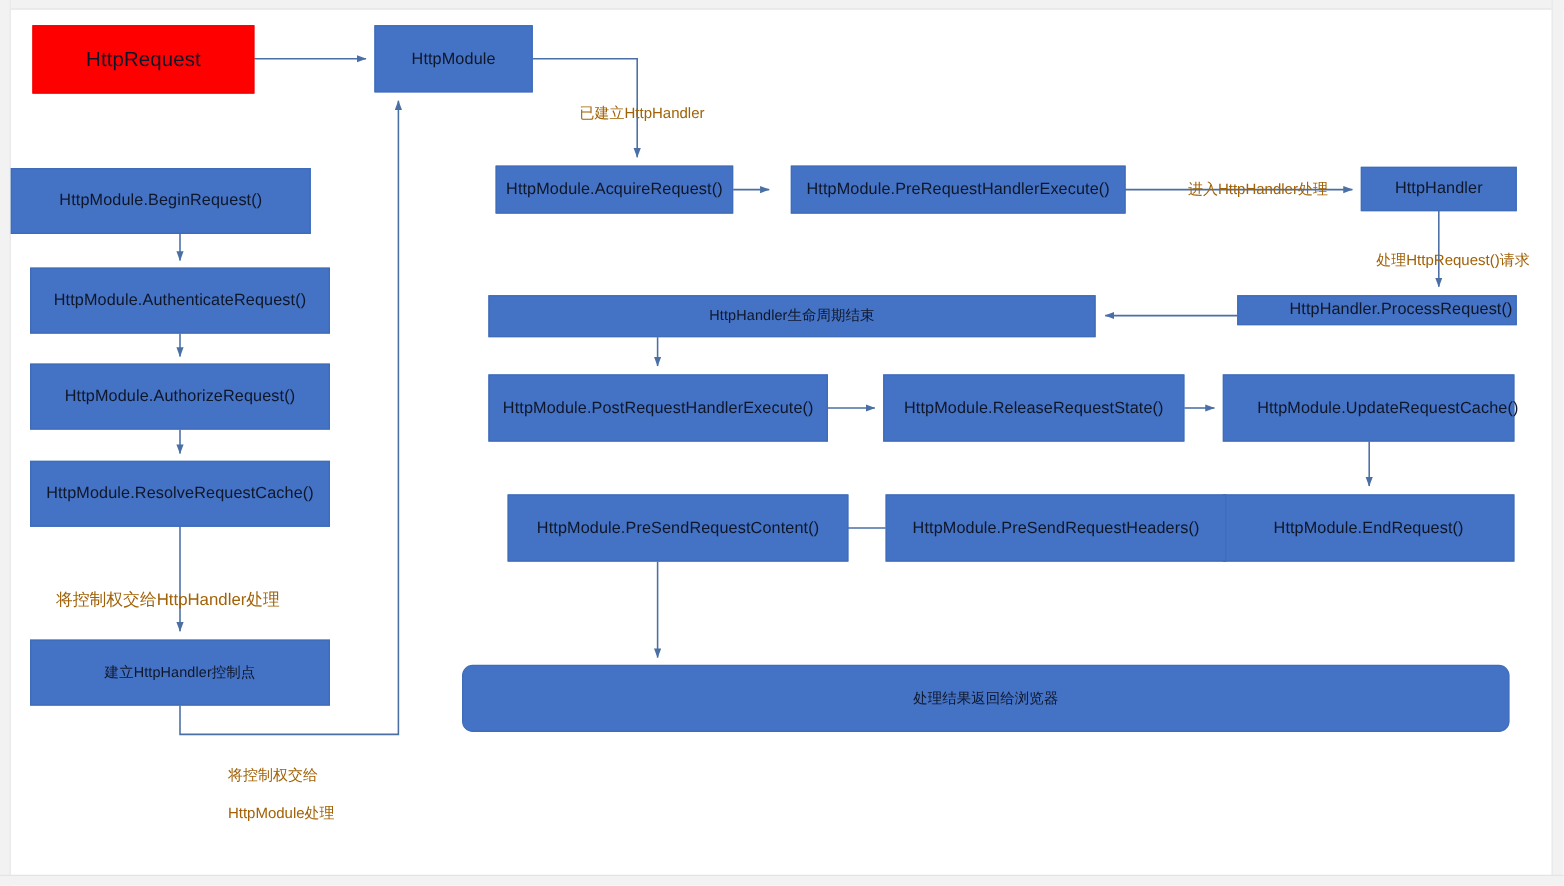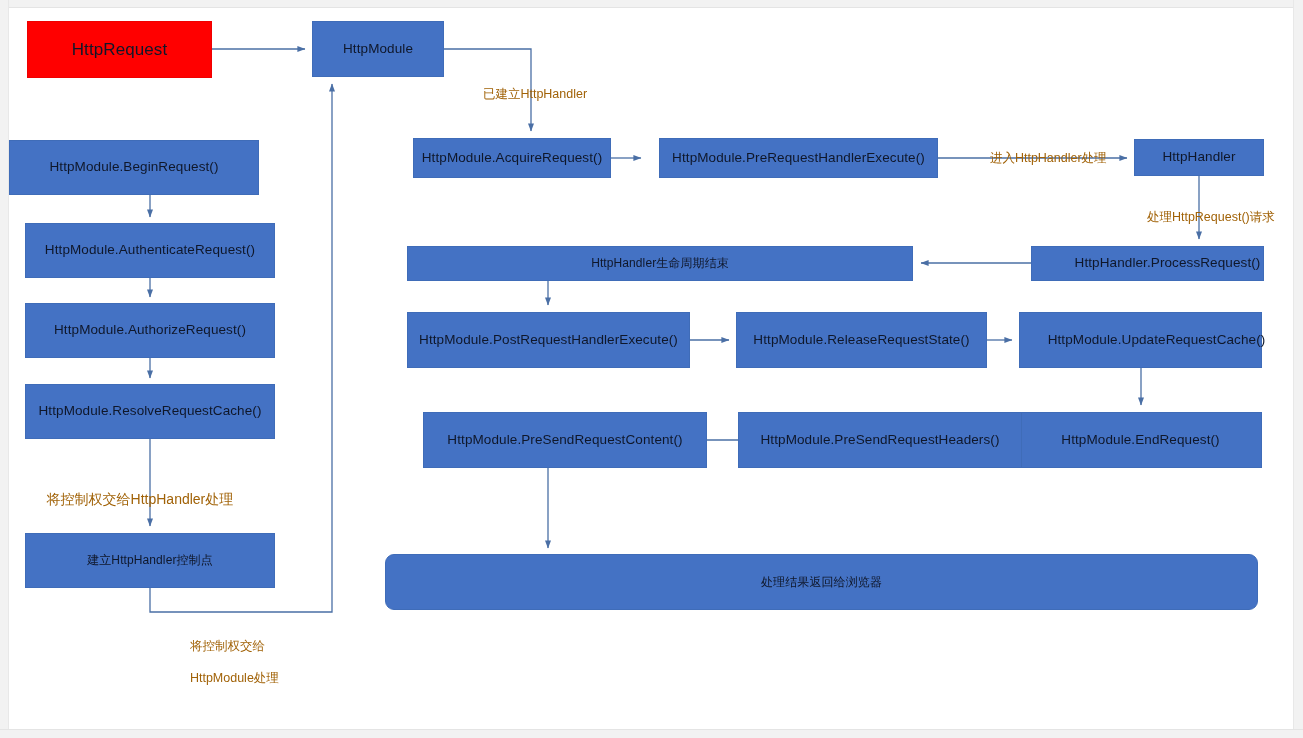--- a/index.html
+++ b/index.html
@@ -168,21 +168,21 @@
   </div>
 
   <div class="node" style="left:648px; top:138px; width:279px; height:40px;margin-left:11px;">
     <span>HttpModule.PreRequestHandlerExecute()</span>
   </div>
 
   <div class="node" style="left:1134px; top:139px; width:130px; height:37px;">
     <span>HttpHandler</span>
   </div>
 
-  <div class="node" style="left:1031px; top:246px; width:233px; height:35px;padding-left:40px;">
+  <div class="node" style="left:1031px; top:246px; width:233px; height:25px;padding-left:40px;">
     <span>HttpHandler.ProcessRequest()</span>
   </div>
 
   <div class="node big" style="left:407px; top:246px; width:506px; height:35px;">
     <span>HttpHandler生命周期结束</span>
   </div>
 
   <div class="node" style="left:407px; top:312px; width:283px; height:56px;">
     <span>HttpModule.PostRequestHandlerExecute()</span>
   </div>

